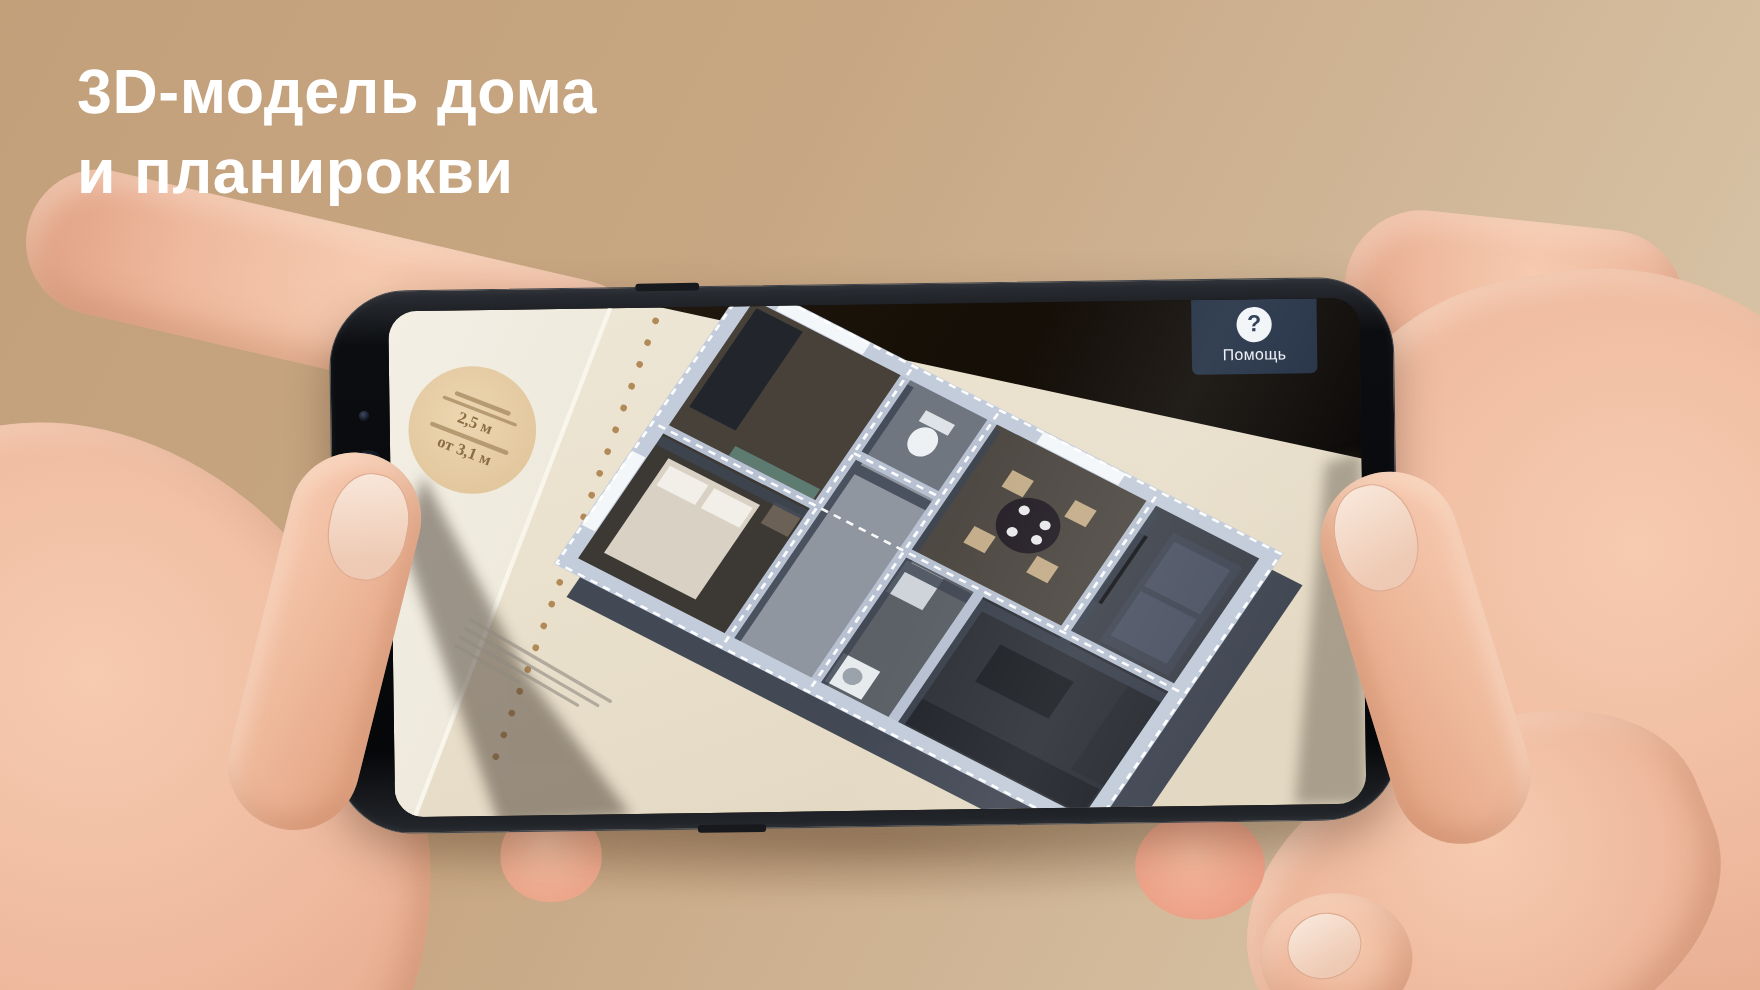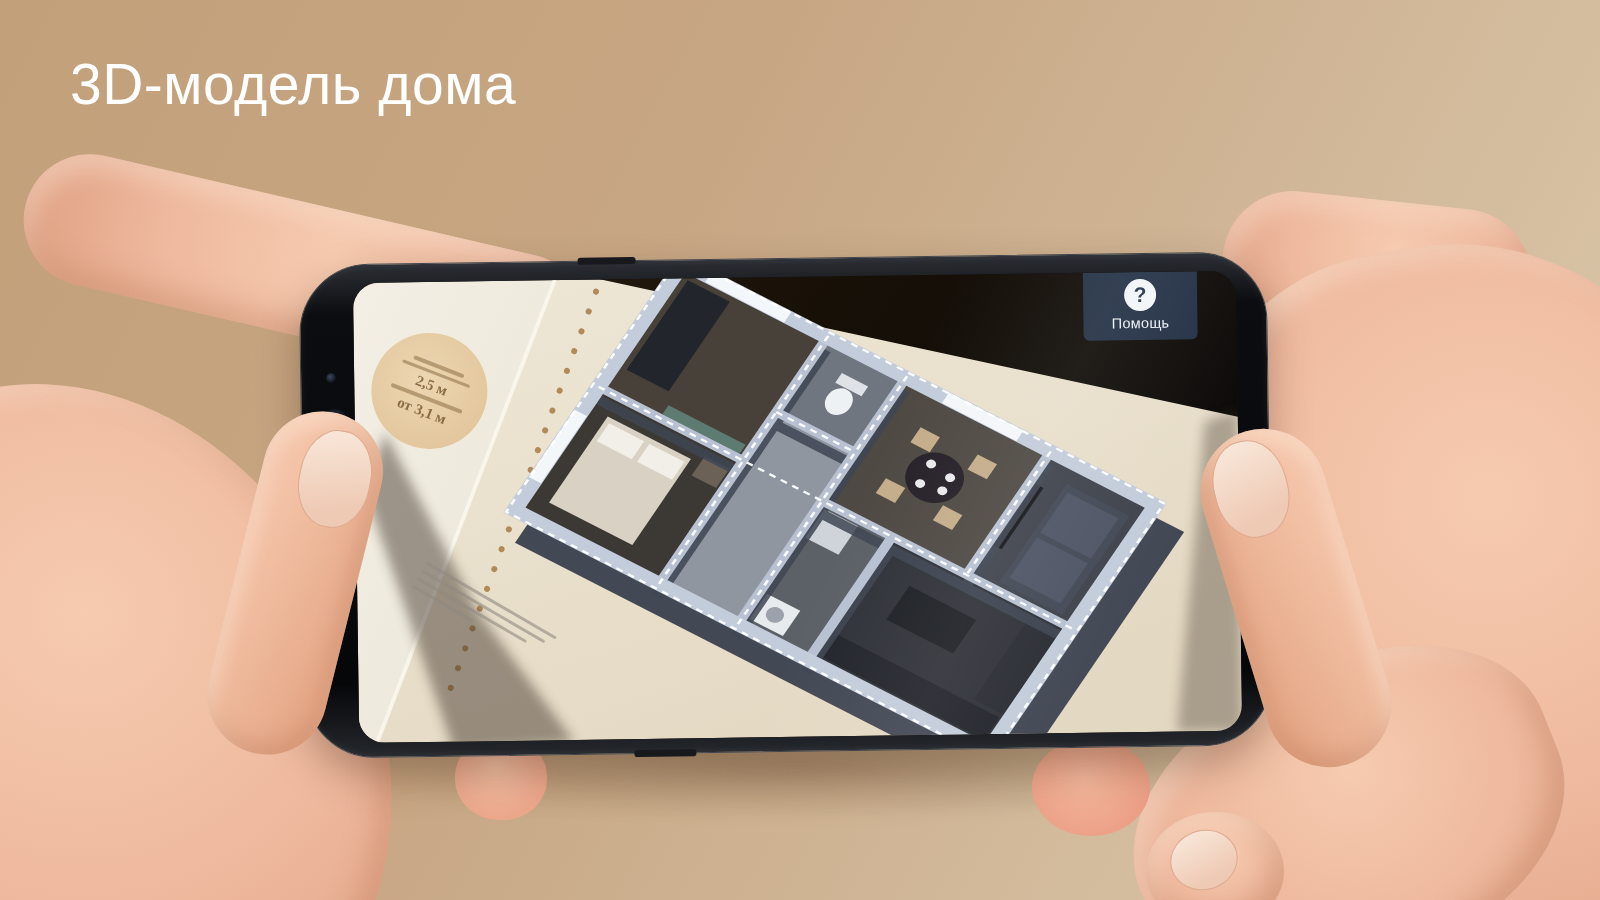--- a/index.html
+++ b/index.html
@@ -5,21 +5,21 @@
   html,body{margin:0;padding:0;}
   body{
     width:1600px;height:900px;overflow:hidden;position:relative;
     font-family:"Liberation Sans",sans-serif;
     background:linear-gradient(118deg,#c2a07a 0%,#c7a683 38%,#d2ba9b 72%,#decbb0 100%);
   }
   .abs{position:absolute;}
 
   
   .headline{
-    left:70px;top:48px;z-index:6;color:#ffffff;font-weight:400;
+    left:70px;top:48px;z-index:6;color:#ffffff;font-weight:700;
     font-size:57px;line-height:72px;letter-spacing:.5px;
   }
 
   
   .skin{
     background:radial-gradient(circle at 55% 35%,#f6cbb0 0%,#eeb89d 55%,#dfa083 100%);
     box-shadow:inset -10px -14px 28px rgba(186,120,88,.38),inset 10px 12px 24px rgba(255,238,220,.45);
   }
   .hand-left-palm{left:-190px;top:372px;width:560px;height:700px;border-radius:46% 54% 42% 50%;transform:rotate(-18deg);z-index:2;}
   .hand-left-index{left:18px;top:204px;width:575px;height:132px;border-radius:66px;transform:rotate(13deg);z-index:2;}
@@ -78,20 +78,21 @@
   .badge-val{font-family:"Liberation Serif",serif;font-weight:700;color:#8b6d43;font-size:15px;line-height:15px;}
 
   .fine-print{left:52px;top:316px;transform:rotate(31deg);display:flex;flex-direction:column;gap:6px;opacity:.6;}
   .fp-bar{height:3px;border-radius:2px;background:#8f8a80;}
 </style>
 </head>
 <body>
 
 <div class="abs headline">
   <div>3D-модель дома</div>
+  <div>и планирокви</div>
 </div>
 
 <div class="abs phone-shadow"></div>
 
 <div class="abs skin hand-left-index"></div>
 <div class="abs skin hand-left-palm"></div>
 <div class="abs fingertip-left-bottom"></div>
 <div class="abs skin hand-right-fingers-top"></div>
 <div class="abs skin hand-right-palm"></div>
 <div class="abs skin hand-right-fingers-bottom"></div>

